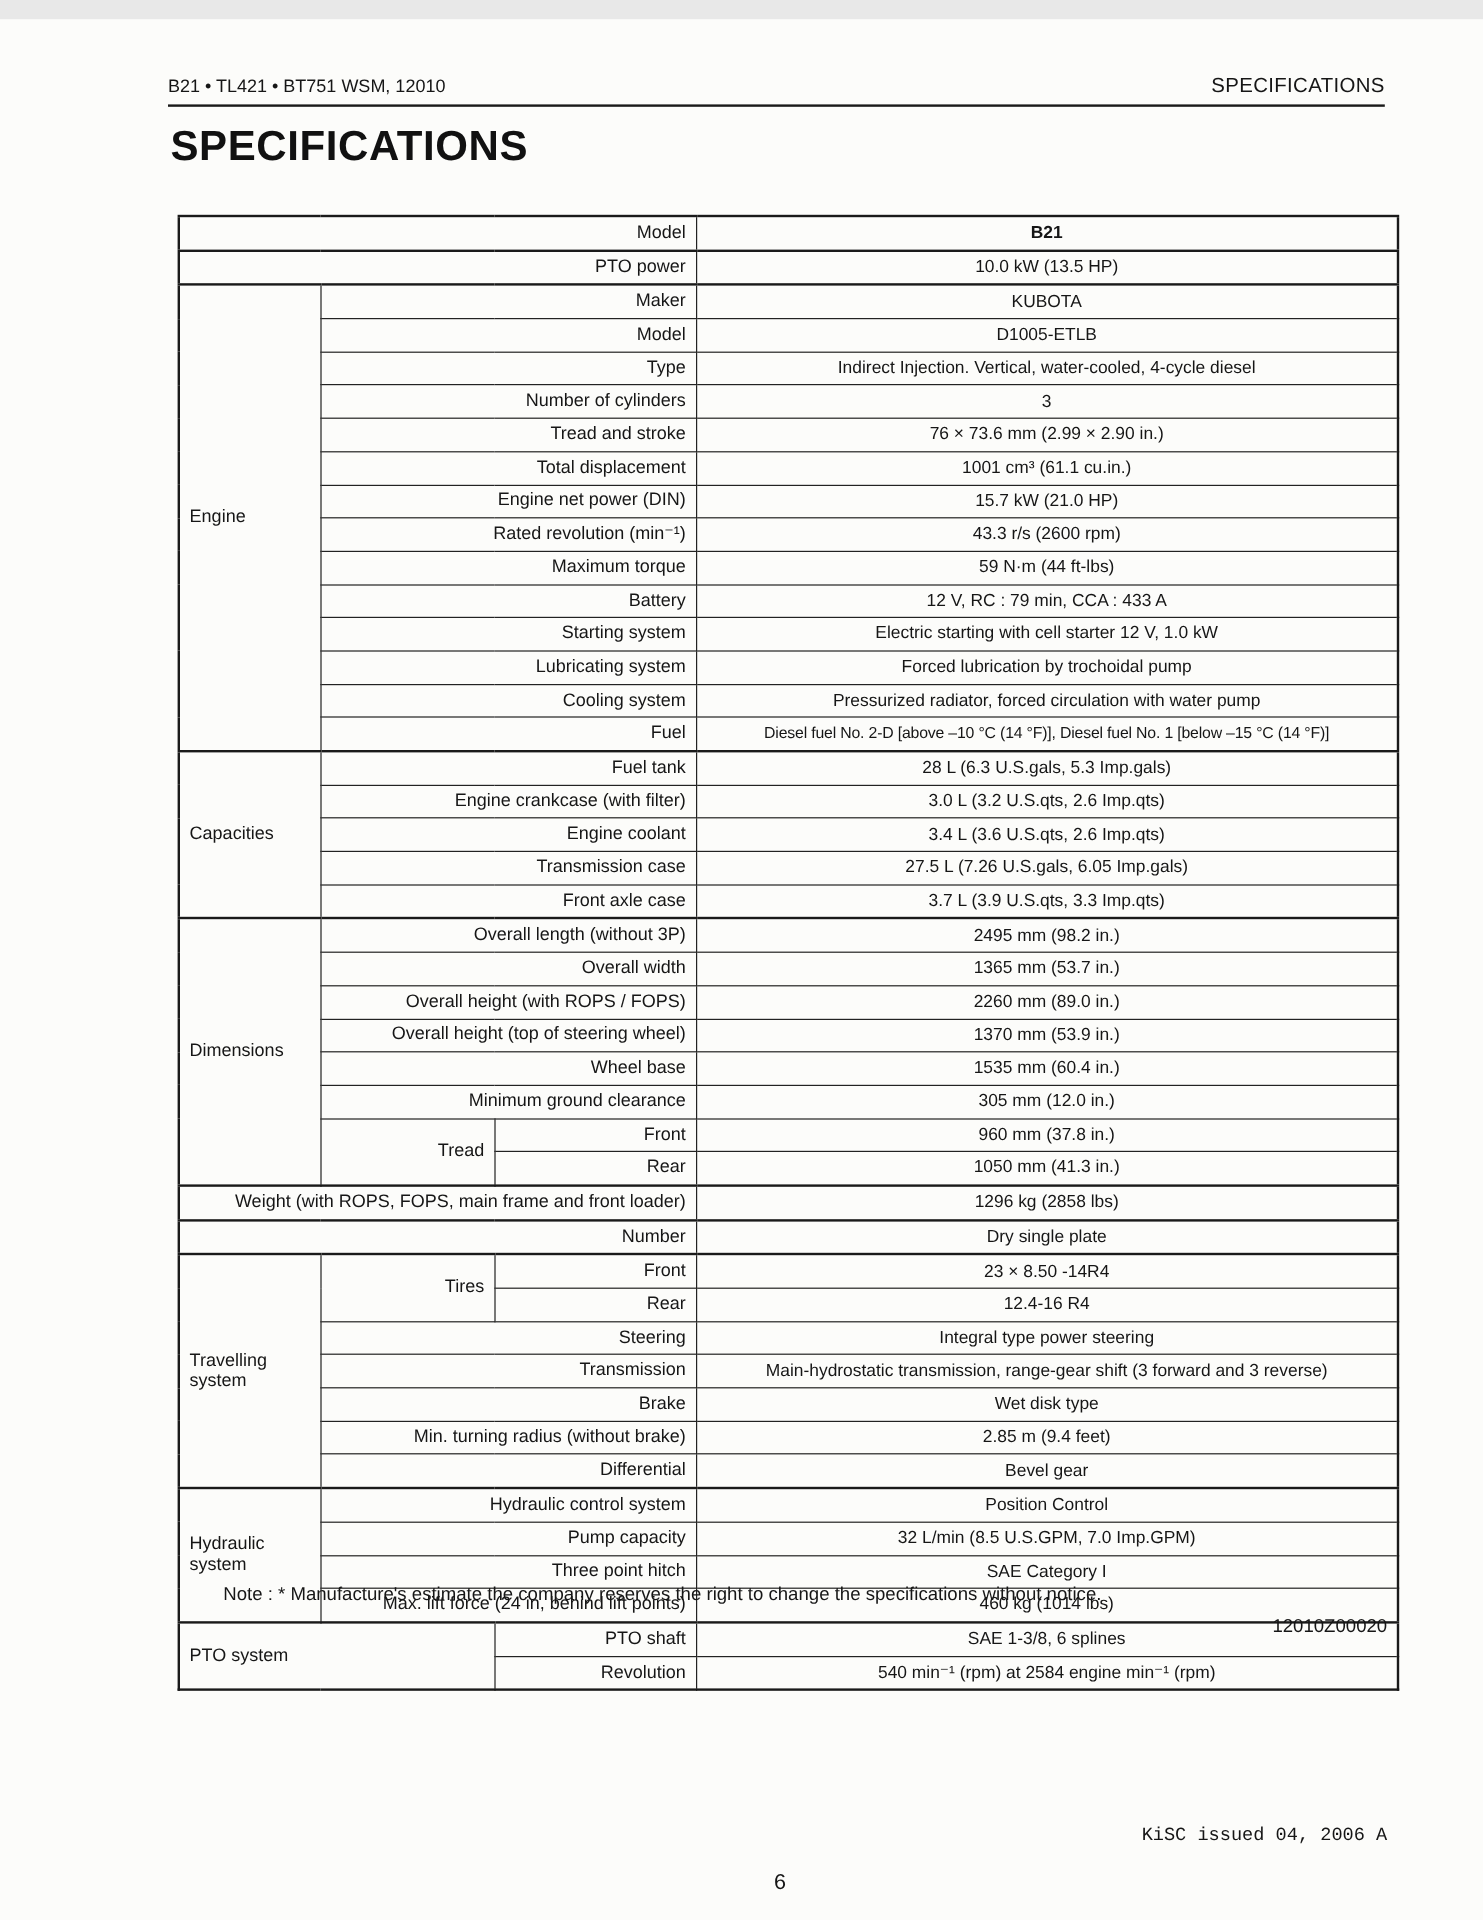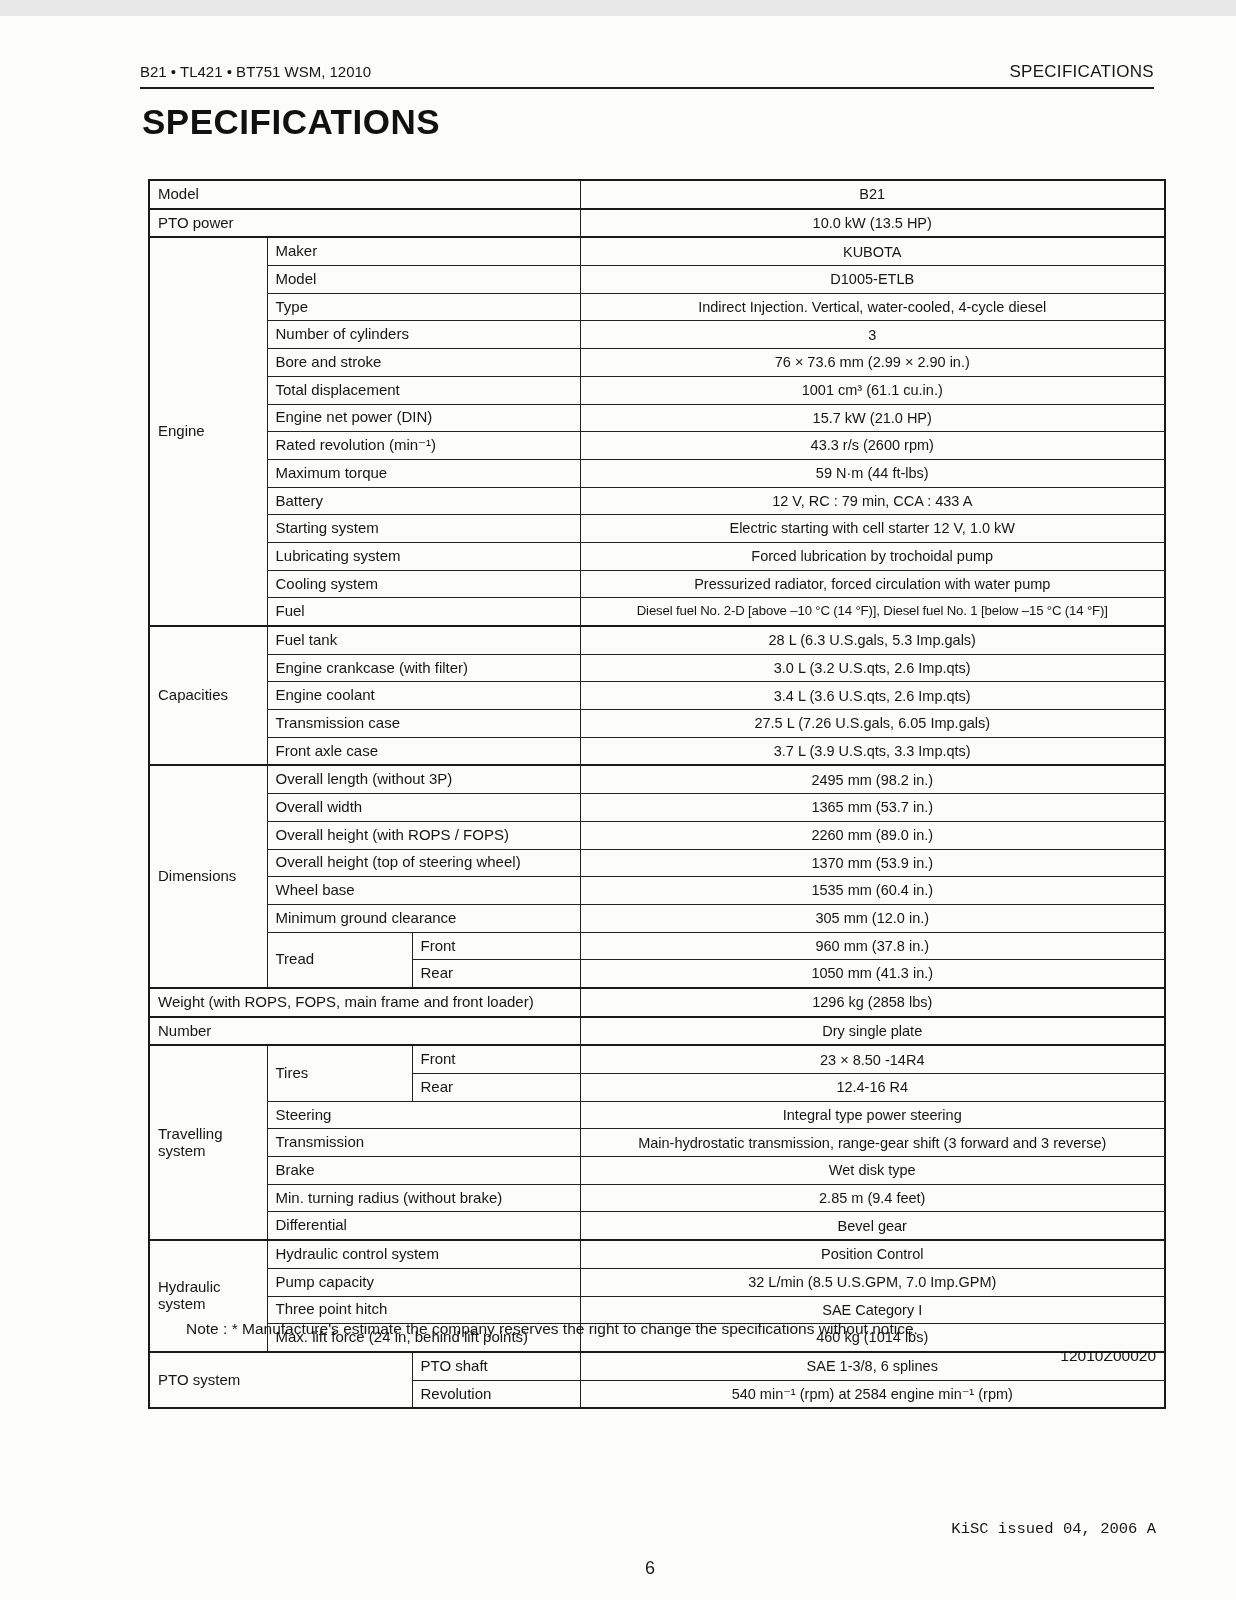--- a/index.html
+++ b/index.html
@@ -37,23 +37,23 @@
   table.spec td{
     border:1px solid #222;
     height:24.7px;
     padding:1px 8px;
     line-height:1.12;
     vertical-align:middle;
     background:transparent;
   }
   tr.sec-top > td{border-top:2px solid #1a1a1a;}
   td.grp{text-align:left;padding-left:11px;}
-  td.lbl{text-align:left;}
+  td.lbl{text-align:right;}
   td.val{text-align:center;font-size:14.5px;padding:1px 4px;}
-  td.val.bold{font-weight:normal;}
+  td.val.bold{font-weight:bold;}
   td.val.small{font-size:13.2px;letter-spacing:-0.15px;}
   .note{
     position:absolute;left:150px;top:1304px;
     font-size:15.5px;
     padding-left:36px;
   }
   .doccode{
     position:absolute;right:80px;top:1331px;
     font-size:15.5px;
   }
@@ -107,21 +107,21 @@
         </tr>
         <tr>
           <td class="lbl" colspan="2">Type</td>
           <td class="val">Indirect Injection.  Vertical, water-cooled, 4-cycle diesel</td>
         </tr>
         <tr>
           <td class="lbl" colspan="2">Number of cylinders</td>
           <td class="val">3</td>
         </tr>
         <tr>
-          <td class="lbl" colspan="2">Bore and stroke</td>
+          <td class="lbl" colspan="2">Tread and stroke</td>
           <td class="val">76 × 73.6 mm (2.99 × 2.90 in.)</td>
         </tr>
         <tr>
           <td class="lbl" colspan="2">Total displacement</td>
           <td class="val">1001 cm³ (61.1 cu.in.)</td>
         </tr>
         <tr>
           <td class="lbl" colspan="2">Engine net power (DIN)</td>
           <td class="val">15.7 kW (21.0 HP)</td>
         </tr>

